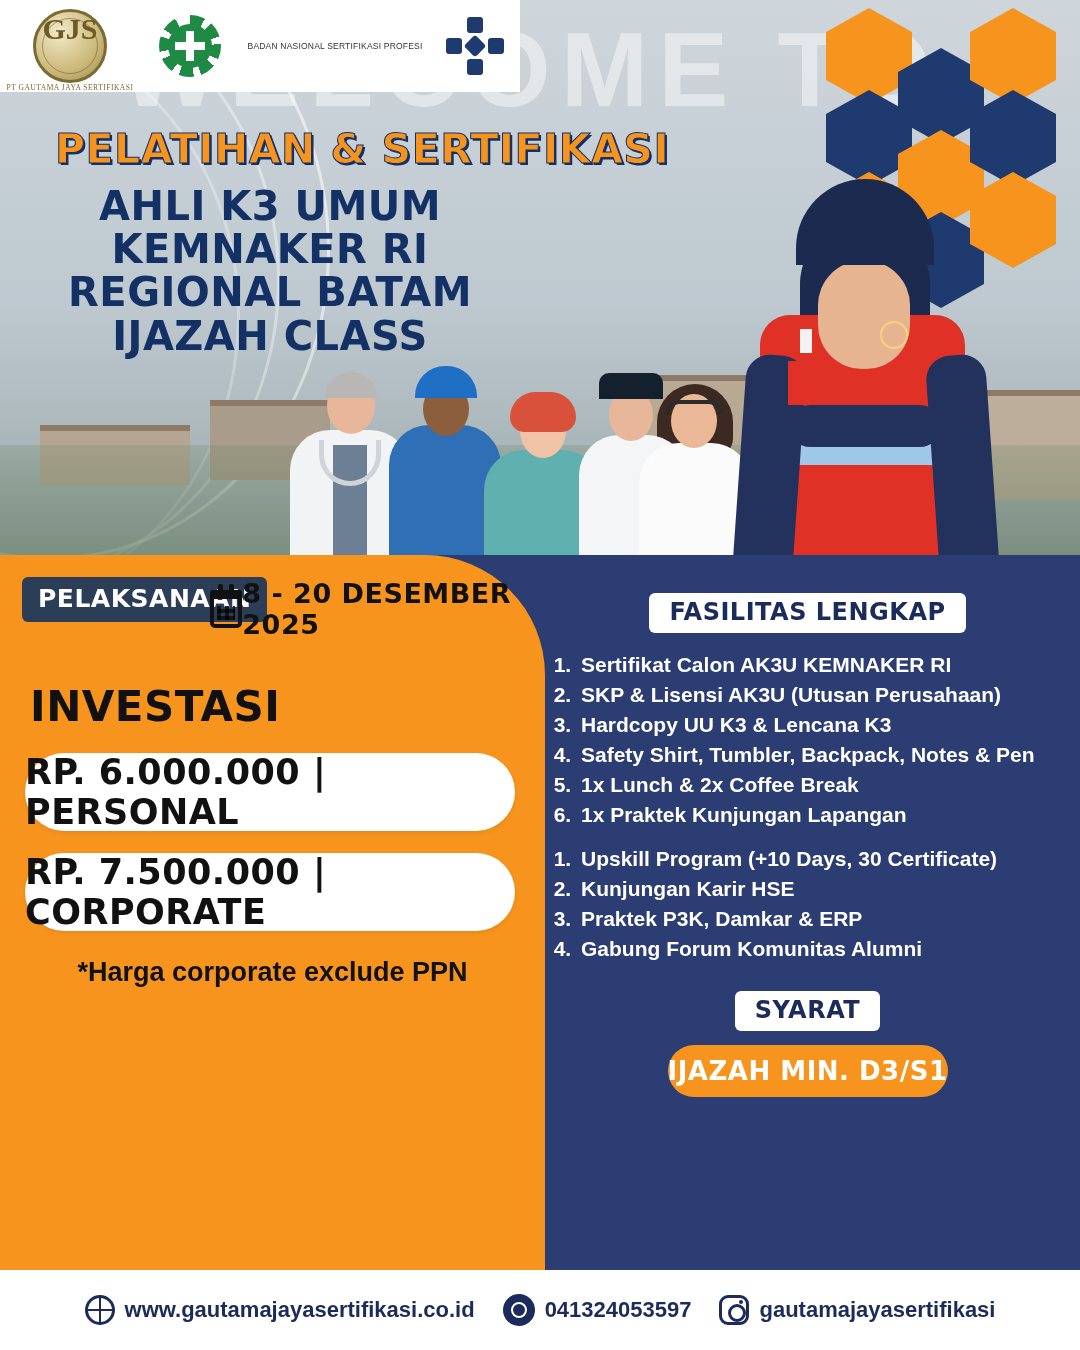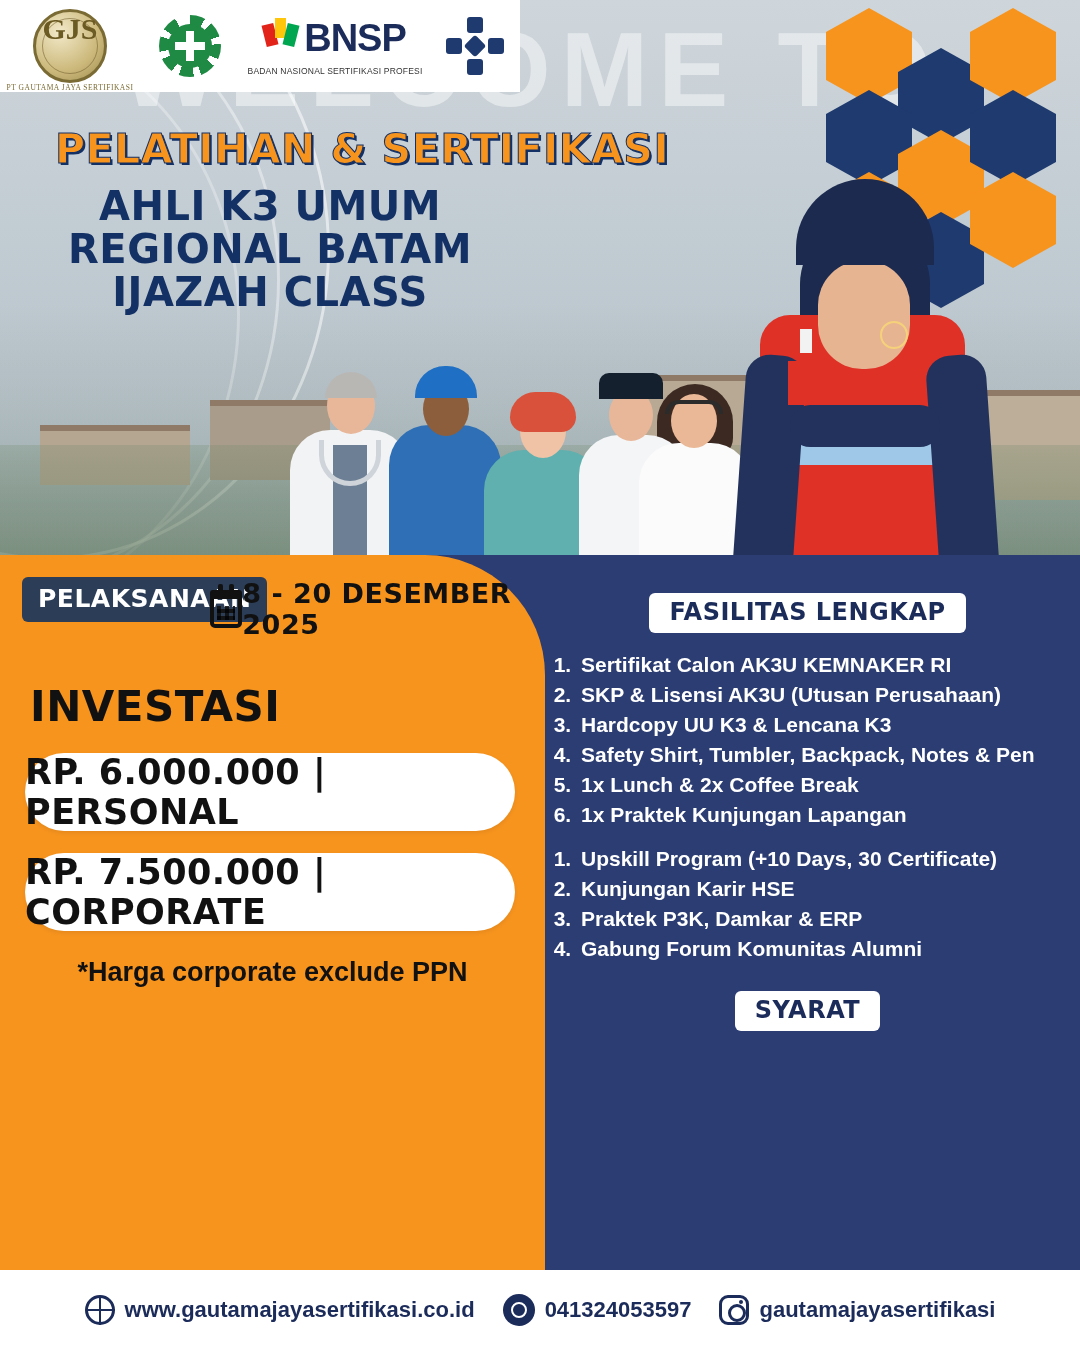--- a/index.html
+++ b/index.html
@@ -336,47 +336,40 @@
       </div>
 
       <div class="logo-box logo-k3">
         <div class="k3-gear">
           <div class="k3-cross"></div>
         </div>
       </div>
 
       <div class="logo-box logo-bnsp">
         <div class="bnsp-inner">
-          <div class="bnsp-row">
-            <div class="bnsp-mark">
-              <i class="r"></i>
-                <i class="y"></i>
-                <i class="g"></i>
-            </div>
-            <div class="bnsp-text">BNSP</div>
-          </div>
           <div class="bnsp-sub">BADAN NASIONAL SERTIFIKASI PROFESI</div>
         </div>
       </div>
 
       <div class="logo-box logo-kan">
         <div class="kan-mark">
           <div style="left:21px;top:0;"></div>
           <div style="left:0;top:21px;"></div>
           <div style="left:42px;top:21px;"></div>
           <div style="left:21px;top:42px;"></div>
           <div style="left:21px;top:21px;background:#1f3a6e;transform:rotate(45deg);"></div>
         </div>
       </div>
     </div>
 
     <div class="headline">
       <div class="h-top">PELATIHAN &amp; SERTIFIKASI</div>
       <div class="h-main">
         <div>AHLI K3 UMUM</div>
+        <div>KEMNAKER RI</div>
         <div>REGIONAL BATAM</div>
         <div>IJAZAH CLASS</div>
       </div>
     </div>
 
     <div class="people">
 
       <div class="person" style="left:10px; width:130px; height:195px;">
         <div class="ph-body" style="left:5px;width:120px;height:135px;background:#f2f3f5;"></div>
         <div class="ph-body" style="left:48px;width:34px;height:120px;background:#6d7f94;border-radius:0;"></div>
@@ -447,20 +440,23 @@
       <li>Upskill Program (+10 Days, 30 Certificate)</li>
       <li>Kunjungan Karir HSE</li>
       <li>Praktek P3K, Damkar &amp; ERP</li>
       <li>Gabung Forum Komunitas Alumni</li>
     </ol>
 
     <div class="chip-center" style="margin-top:30px;">
       <span class="chip">SYARAT</span>
     </div>
 
+    <div class="syarat-pill">
+      <span>IJAZAH MIN. D3/S1</span>
+    </div>
   </div>
 
   <div class="left-panel">
     <div style="margin:22px 0 0 22px;">
       <span class="tag-pelaksanaan">PELAKSANAAN</span>
     </div>
 
     <div class="row-date" style="margin-top:-44px; margin-left:210px;">
       <div class="cal-icon">
         <div class="top"></div>

